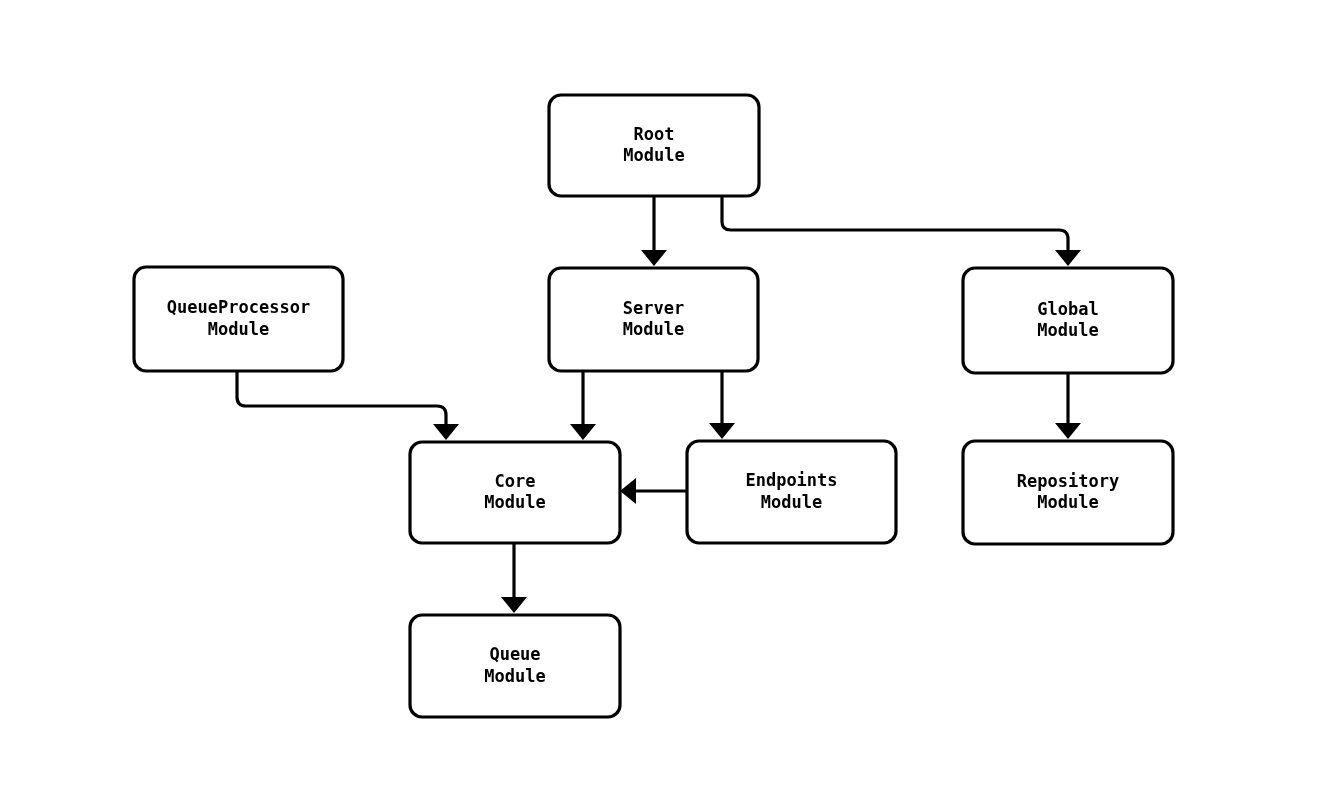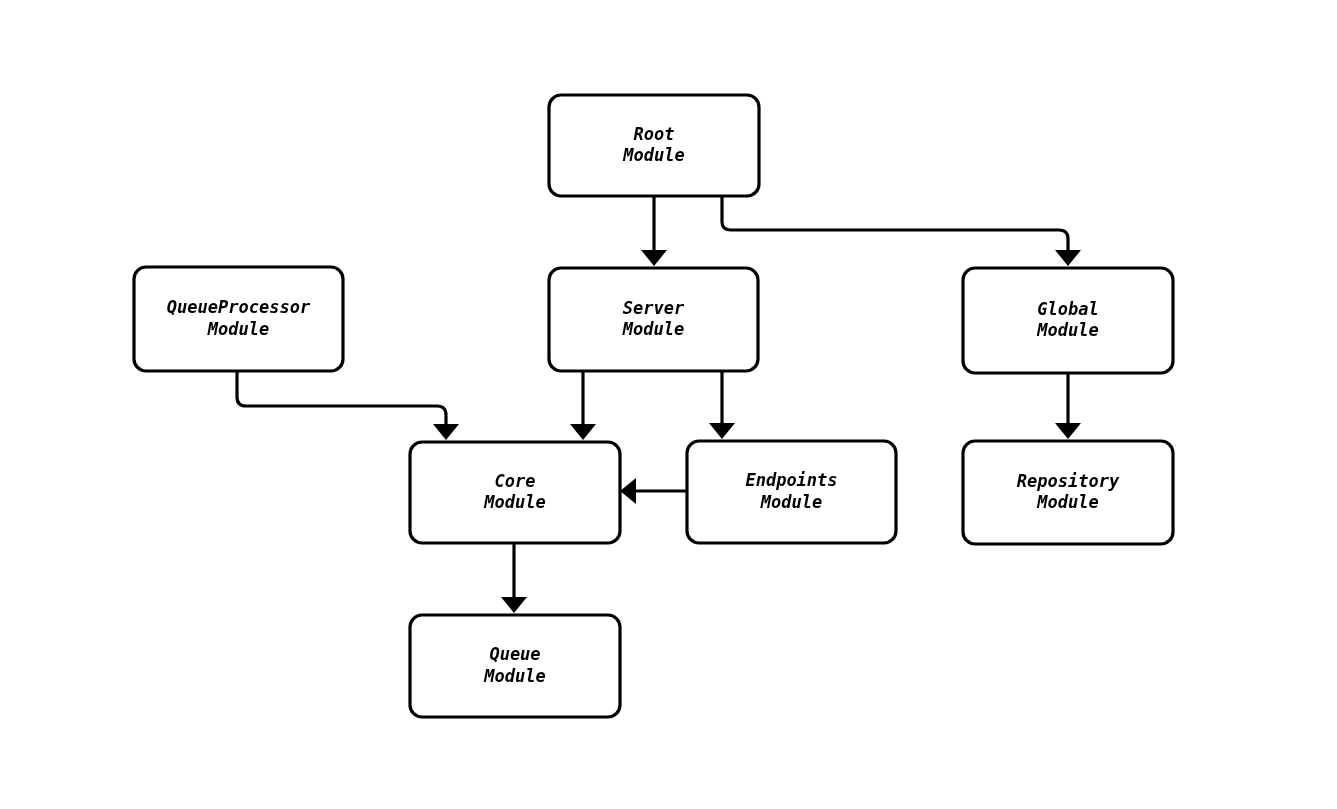--- a/index.html
+++ b/index.html
@@ -11,21 +11,20 @@
     width: 1337px;
     height: 809px;
     overflow: hidden;
     font-family: "DejaVu Sans Mono", monospace;
   }
   #diagram-root {
     position: relative;
     width: 1337px;
     height: 809px;
     background: #ffffff;
-    font-style: italic;
   }
   svg#graph {
     position: absolute;
     top: 0;
     left: 0;
     width: 1337px;
     height: 809px;
     display: block;
   }
   .node-rect {

